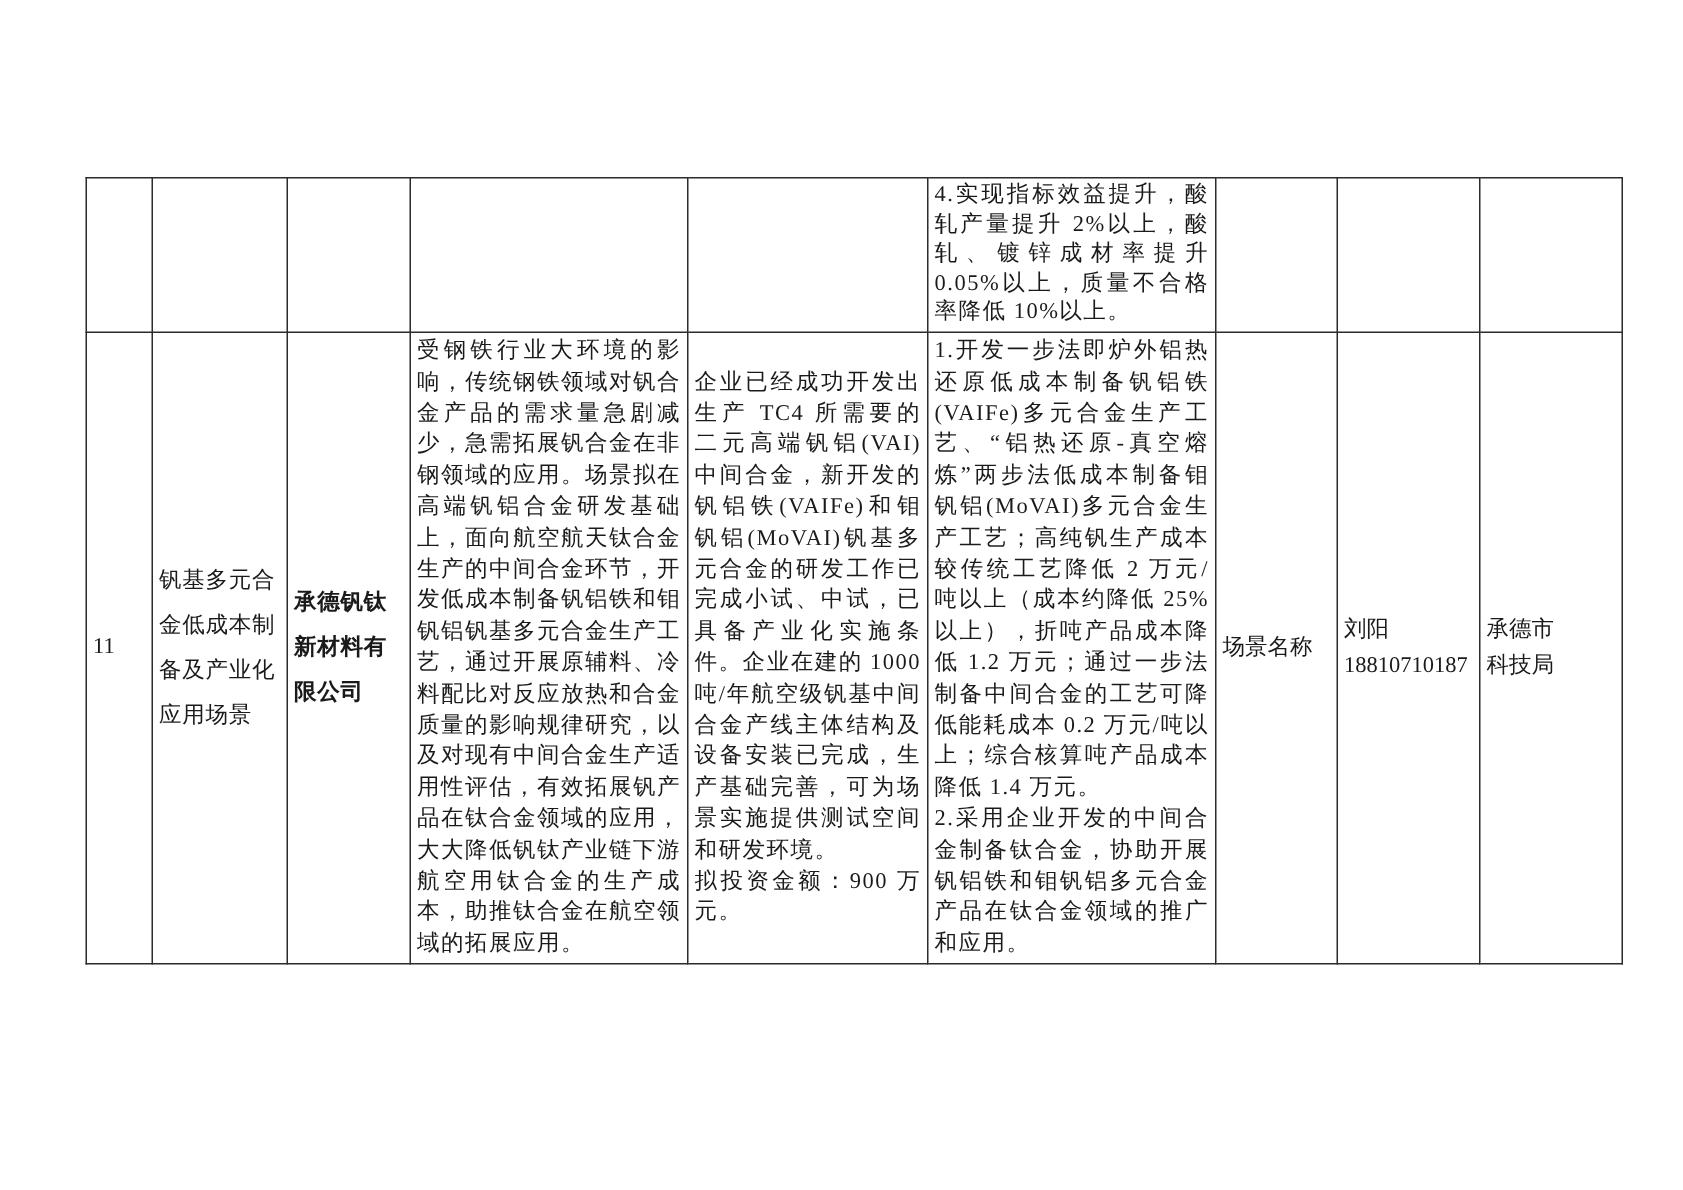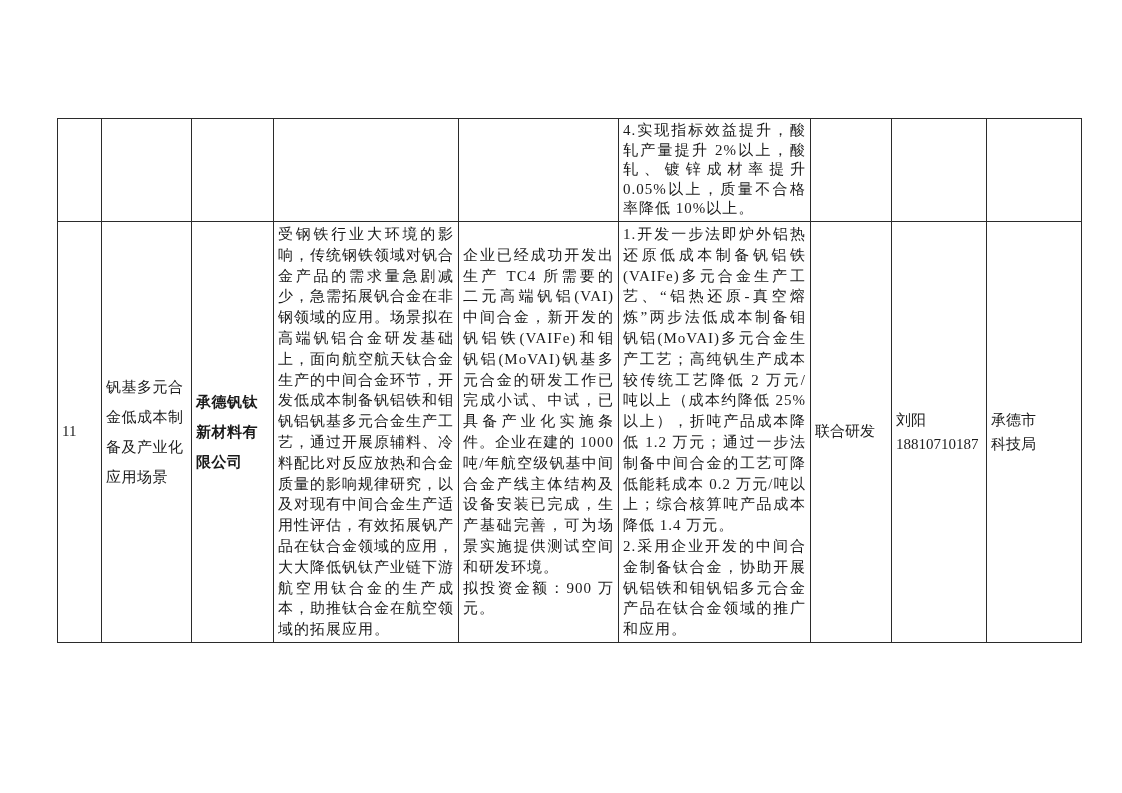--- a/index.html
+++ b/index.html
@@ -83,21 +83,21 @@
       <td class="c pub-cell">承德钒钛新材料有限公司</td>
       <td class="j top content-cell">受钢铁行业大环境的影响，传统钢铁领域对钒合金产品的需求量急剧减少，急需拓展钒合金在非钢领域的应用。场景拟在高端钒铝合金研发基础上，面向航空航天钛合金生产的中间合金环节，开发低成本制备钒铝铁和钼钒铝钒基多元合金生产工艺，通过开展原辅料、冷料配比对反应放热和合金质量的影响规律研究，以及对现有中间合金生产适用性评估，有效拓展钒产品在钛合金领域的应用，大大降低钒钛产业链下游航空用钛合金的生产成本，助推钛合金在航空领域的拓展应用。</td>
       <td class="basis-cell">
         <p class="cellp j">企业已经成功开发出生产 TC4 所需要的二元高端钒铝(VAI)中间合金，新开发的钒铝铁(VAIFe)和钼钒铝(MoVAI)钒基多元合金的研发工作已完成小试、中试，已具备产业化实施条件。企业在建的 1000 吨/年航空级钒基中间合金产线主体结构及设备安装已完成，生产基础完善，可为场景实施提供测试空间和研发环境。</p>
         <p class="cellp j">拟投资金额：900 万元。</p>
       </td>
       <td class="tech-cell">
         <p class="cellp j">1.开发一步法即炉外铝热还原低成本制备钒铝铁(VAIFe)多元合金生产工艺、“铝热还原-真空熔炼”两步法低成本制备钼钒铝(MoVAI)多元合金生产工艺；高纯钒生产成本较传统工艺降低 2 万元/吨以上（成本约降低 25%以上），折吨产品成本降低 1.2 万元；通过一步法制备中间合金的工艺可降低能耗成本 0.2 万元/吨以上；综合核算吨产品成本降低 1.4 万元。</p>
         <p class="cellp j">2.采用企业开发的中间合金制备钛合金，协助开展钒铝铁和钼钒铝多元合金产品在钛合金领域的推广和应用。</p>
       </td>
-      <td class="c">联合研发</td>
+      <td class="c">场景名称</td>
       <td class="c prewrap lh24">刘阳
 18810710187</td>
       <td class="c prewrap lh24">承德市
 科技局</td>
     </tr>
   </tbody>
     </table>
 </div>
 
 </body></html>

